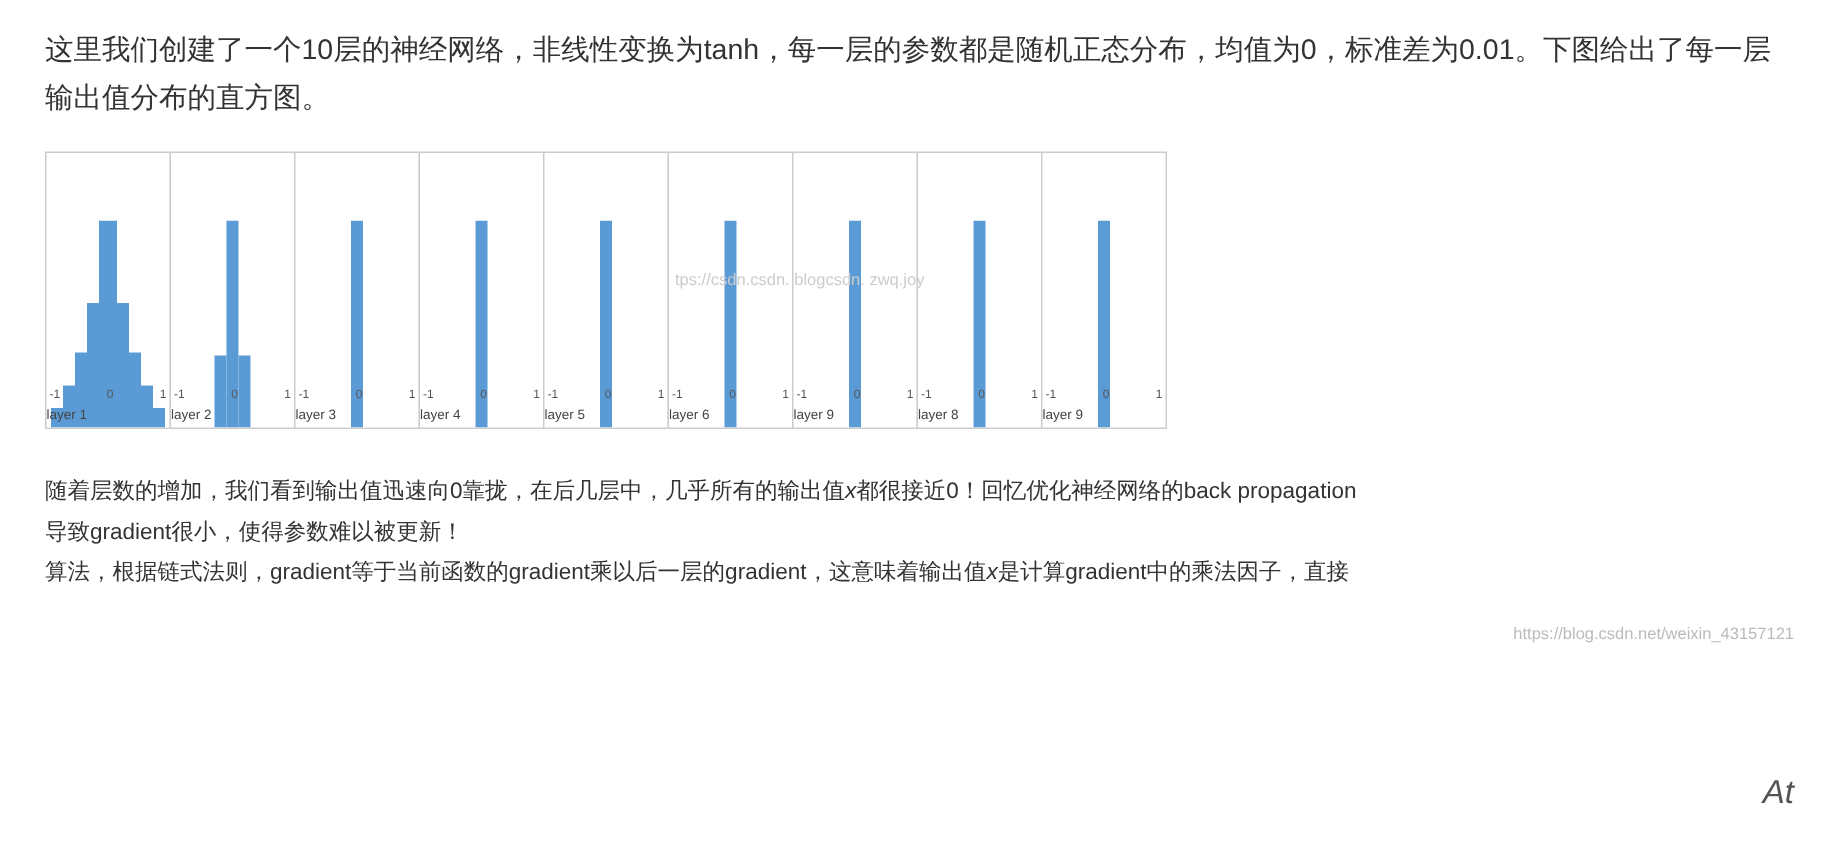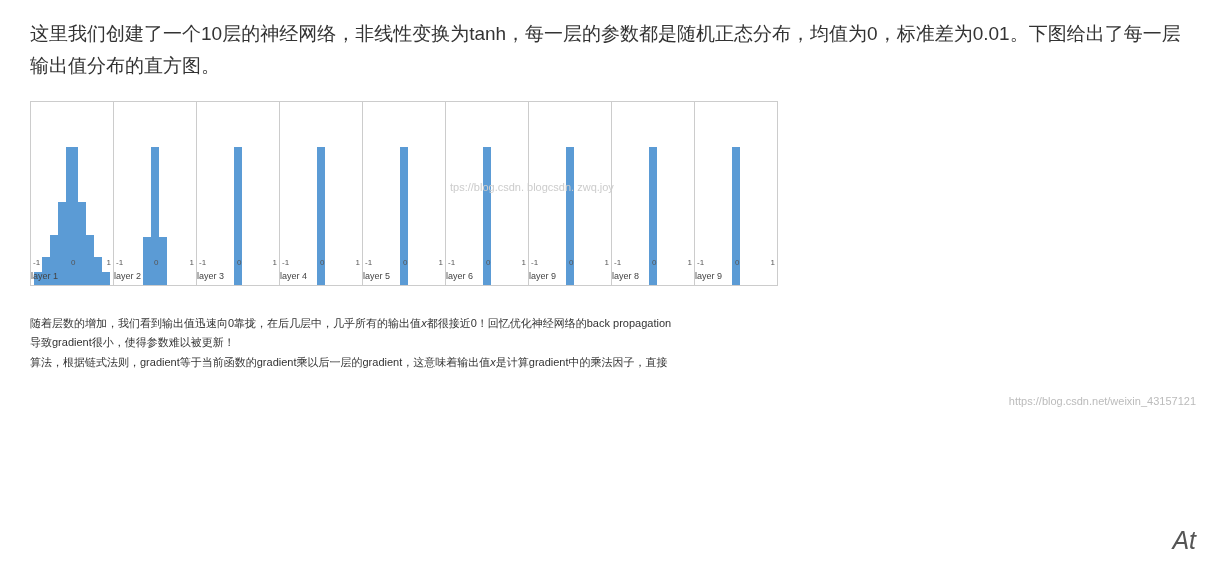--- a/index.html
+++ b/index.html
@@ -17,21 +17,21 @@
       padding: 18px 30px 18px 30px;
     }
     .intro-text {
       line-height: 1.7;
       margin-bottom: 18px;
       font-size: 19px;
       color: #333;
     }
     .bottom-text {
       line-height: 1.8;
-      font-size: 11px;
+      font-size: 15px;
       color: #333;
       margin-top: 4px;
     }
     .charts-row {
       display: flex;
       flex-direction: row;
       gap: 0;
       margin: 10px 0 28px 0;
       position: relative;
     }
@@ -218,32 +218,32 @@
       </svg>
     </div>
     <div class="axis-labels">
       <span>-1</span>
       <span>0</span>
       <span>1</span>
     </div>
     <div class="layer-name">layer 9</div>
   </div>
 
-  <div style="position:absolute; left:420px; top:80px; font-size:11px; color:#ccc; pointer-events:none;">tps://blog.csdn. blogcsdn. zwq.joy</div>
+  <div style="position:absolute; left:420px; top:80px; font-size:11px; color:#ccc; pointer-events:none;">tps://csdn.csdn. blogcsdn. zwq.joy</div>
 </div>
 
 <div class="bottom-text">
   <p>
     随着层数的增加，我们看到输出值迅速向0靠拢，在后几层中，几乎所有的输出值<em>x</em>都很接近0！回忆优化神经网络的back propagation
   </p>
   <p>
     导致gradient很小，使得参数难以被更新！
   </p>
   <p>
     算法，根据链式法则，gradient等于当前函数的gradient乘以后一层的gradient，这意味着输出值<em>x</em>是计算gradient中的乘法因子，直接
   </p>
 </div>
 
 <div style="display:flex; justify-content:flex-end; margin-top:22px;">
   <span style="font-size:11px; color:#bbb;">https://blog.csdn.net/weixin_43157121</span>
 </div>
 
-<div style="position:fixed; bottom:20px; right:30px; font-size:25px; color:#555; font-style:italic;">At</div>
+<div style="position:fixed; bottom:34px; right:30px; font-size:22px; color:#555; font-style:italic;">At</div>
 
 </body></html>

